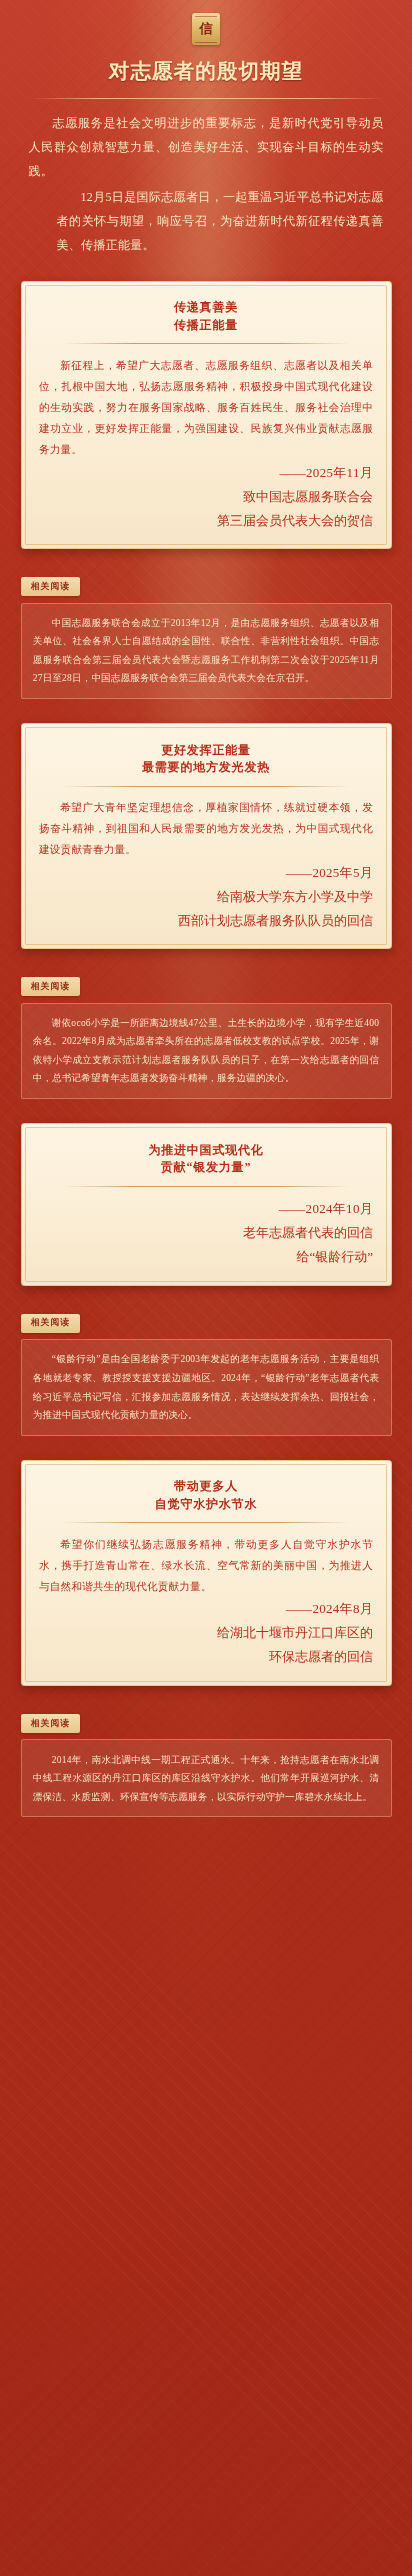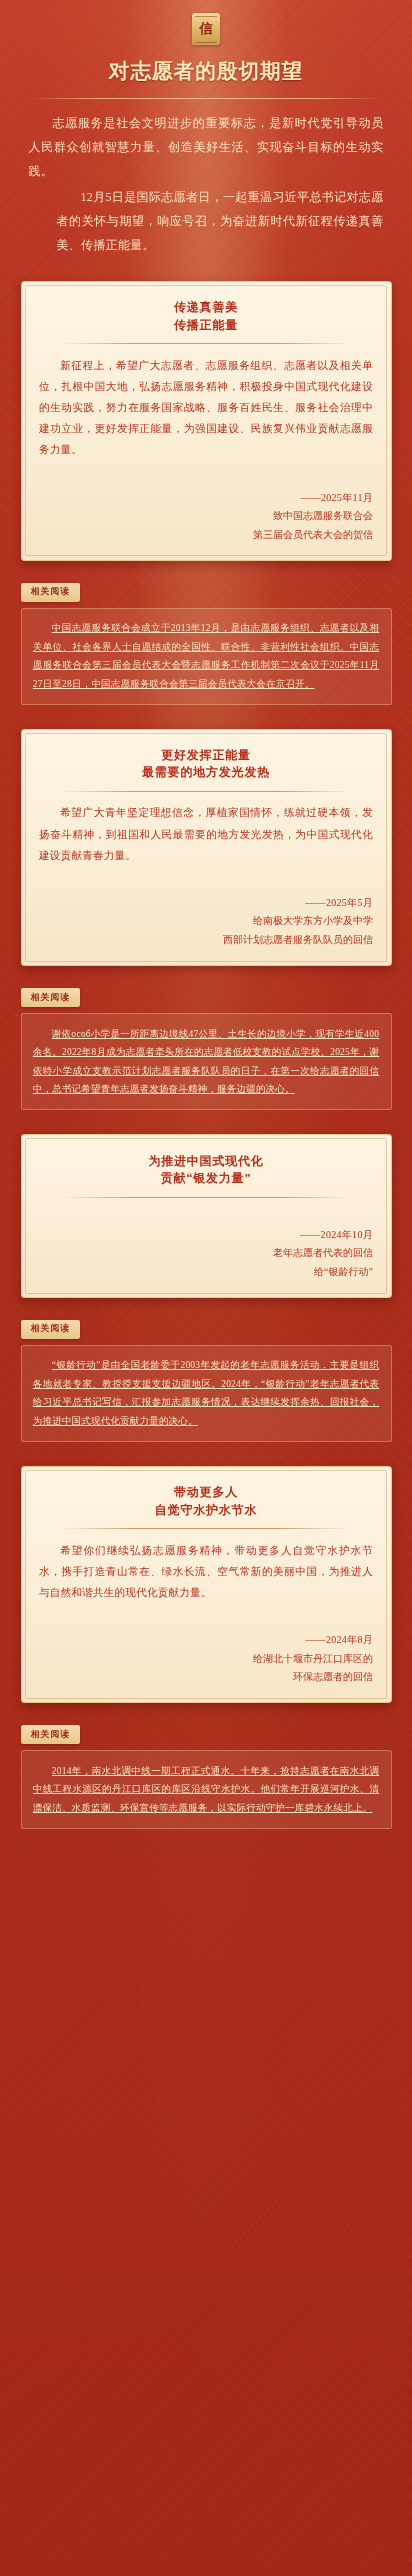--- a/index.html
+++ b/index.html
@@ -133,32 +133,32 @@
     font-family: Liberation Sans, sans-serif;
     font-size: 10.6px;
     line-height: 2.0;
     color: #b3301d;
     text-align: justify;
     text-indent: 2em;
     letter-spacing: 0.2px;
   }
 
   .sign {
-    margin-top: 28px;
+    margin-top: 0;
     text-align: right;
     font-family: "Liberation Serif", serif;
-    font-size: 10px;
+    font-size: 13px;
     line-height: 1.85;
     color: #b3301d;
   }
   .sign .date { letter-spacing: 0.3px; }
   .sign .to { }
 
   
-  .related { margin-top: 22px; }
+  .related { margin-top: 28px; }
   .related-tag {
     display: inline-block;
     background: linear-gradient(180deg,#f5ddb0,#e8c688);
     color: #9c2b17;
     font-family: "Liberation Serif", serif;
     font-size: 8.8px;
     font-weight: bold;
     letter-spacing: 1px;
     padding: 3.6px 10.3px;
     border-radius: 2.1px;
@@ -172,21 +172,20 @@
     padding: 10.3px 11.3px;
   }
   .related-text {
     font-family: "Liberation Serif", serif;
     font-size: 9.5px;
     line-height: 1.95;
     color: #fbe6c4;
     text-align: justify;
     text-indent: 2em;
     letter-spacing: 0.2px;
-    text-decoration: underline;
   }
 </style>
 </head>
 <body>
 
 <div class="page">
   <div class="page-inner">
 
     <div class="emblem-wrap">
       <div class="emblem">

